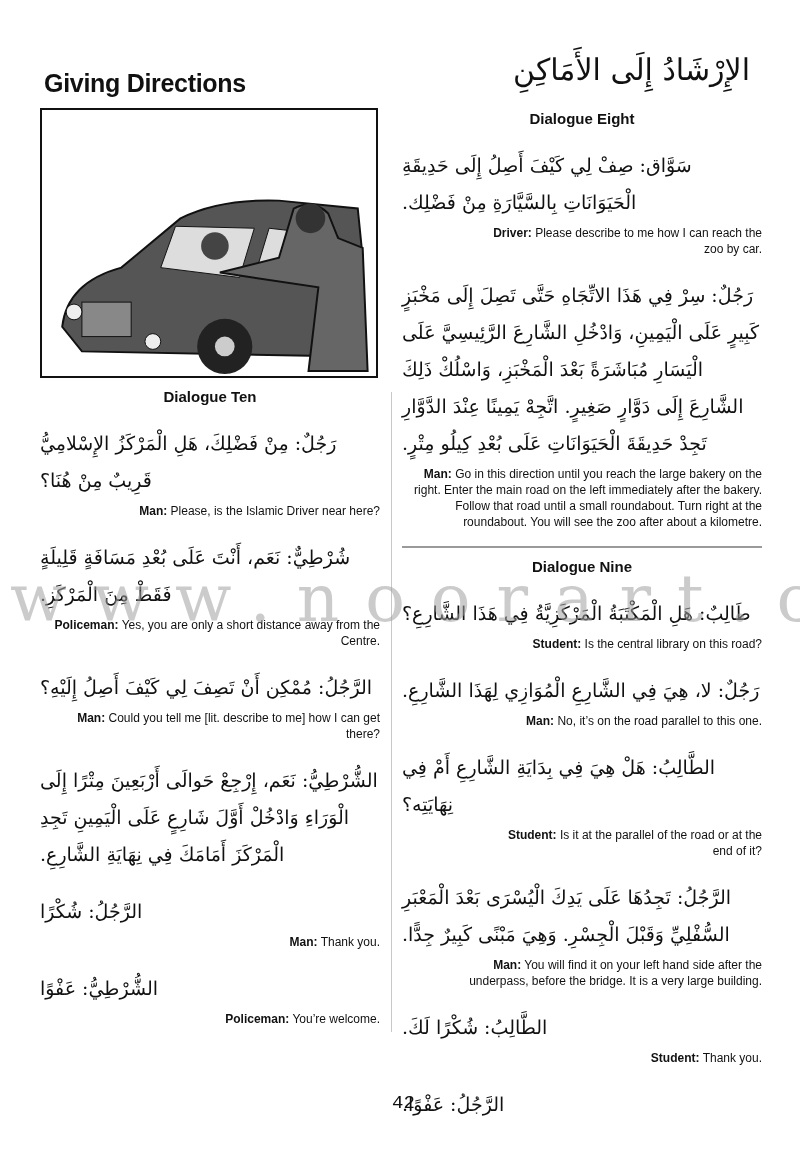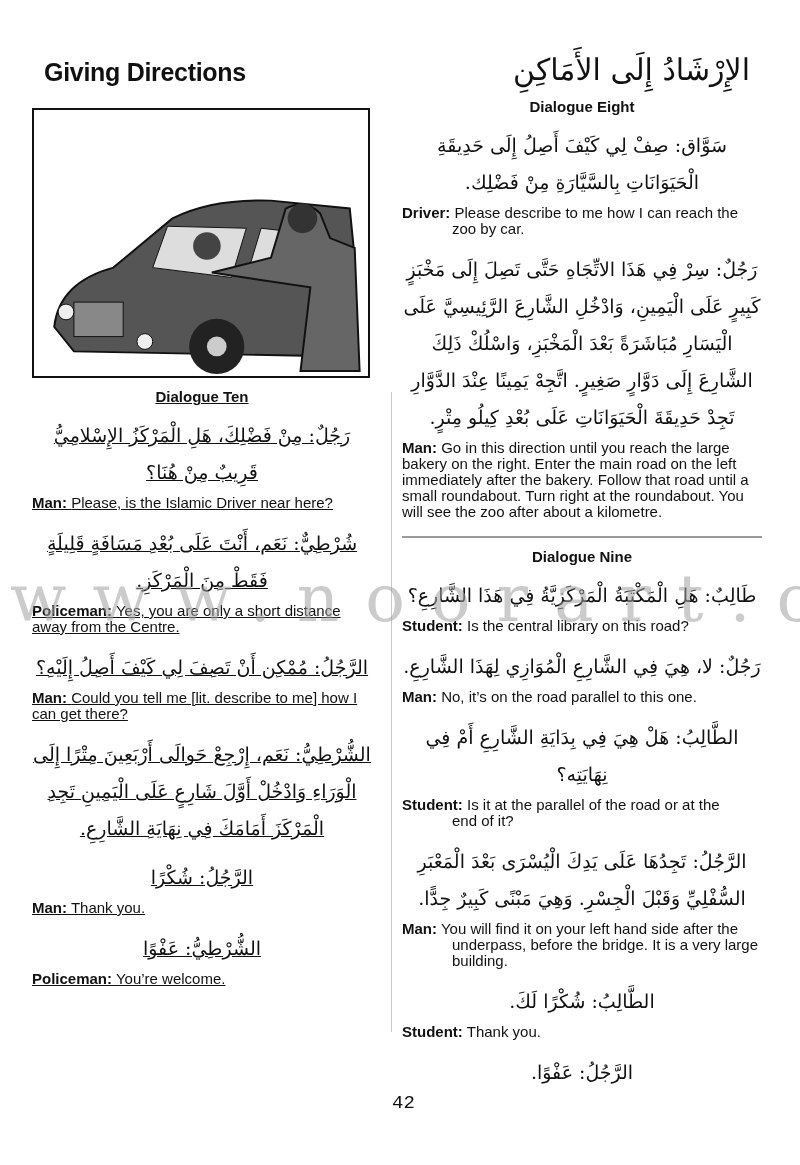--- a/index.html
+++ b/index.html
@@ -1,31 +1,31 @@
 <!DOCTYPE html>
 <html><head>
 <meta charset="utf-8">
 <style>
   html, body { margin:0; padding:0; background:#fff; }
   body { width:800px; height:1165px; position:relative; overflow:hidden;
          font-family:"DejaVu Sans", sans-serif; color:#111; }
-  .page-title { position:absolute; left:44px; top:58px; font-size:25px; font-weight:bold;
+  .page-title { position:absolute; left:44px; top:69px; font-size:25px; font-weight:bold;
                 font-family:"Liberation Sans", sans-serif; letter-spacing:-0.3px; }
   .arabic-title { position:absolute; right:50px; top:52px; font-size:30px; direction:rtl;
                   font-family:"DejaVu Serif", serif; }
   .col-divider { position:absolute; left:391px; top:392px; width:1px; height:640px; background:#c8c8c8; }
-  .left-col { position:absolute; left:32px; top:108px; width:340px;text-decoration:underline; }
+  .left-col { position:absolute; left:40px; top:108px; width:340px; }
   .right-col { position:absolute; left:402px; top:98px; width:360px; }
   .illustration { width:338px; height:270px; border:2px solid #111; box-sizing:border-box; background:#fff; }
   .illustration svg { display:block; width:100%; height:100%; }
   .dlg-heading { text-align:center; font-weight:bold; font-size:15px; margin:10px 0 6px;
                  font-family:"Liberation Sans", sans-serif; }
-  .ar { direction:rtl; text-align:center; font-family:"DejaVu Serif", serif; font-size:19px;
-        line-height:37px; margin:12px 0 4px; }
-  .en { font-family:"Liberation Sans", sans-serif; font-size:15px; line-height:16px; margin:0 0 14px; }
+  .ar { direction:rtl; text-align:left; font-family:"DejaVu Serif", serif; font-size:19px;
+        line-height:37px; margin:20px 0 4px; }
+  .en { font-family:"Liberation Sans", sans-serif; font-size:12px; line-height:16px; margin:0 0 14px;text-align:right; }
   .en b { font-weight:bold; }
   .en .indent { display:block; padding-left:50px; }
   .hr-sep { height:2px; background:#9a9a9a; margin:16px 0 6px; }
   .page-number { position:absolute; left:392px; top:1092px; font-size:19px; font-family:Liberation Mono, monospace; }
   .watermark { position:absolute; left:10px; top:560px; font-size:66px; color:rgba(160,160,160,0.55);
                font-family:"DejaVu Serif", serif; letter-spacing:26px; white-space:nowrap; pointer-events:none; }
 </style>
 </head>
 <body>
 
@@ -67,21 +67,21 @@
     <p class="en"><b>Man:</b> <span>Thank you.</span></p>
 
     <p class="ar">الشُّرْطِيُّ: عَفْوًا</p>
     <p class="en"><b>Policeman:</b> <span>You’re welcome.</span></p>
   </div>
 </div>
 
 <div class="col-divider"></div>
 
 <div class="right-col">
-  <div class="dlg-heading" style="margin-top:0">Dialogue Eight</div>
+  <div class="dlg-heading" style="margin-top:12px">Dialogue Eight</div>
 
   <div>
     <p class="ar">سَوَّاق: صِفْ لِي كَيْفَ أَصِلُ إِلَى حَدِيقَةِ الْحَيَوَانَاتِ بِالسَّيَّارَةِ مِنْ فَضْلِك.</p>
     <p class="en"><b>Driver:</b> <span>Please describe to me how I can reach the</span><span class="indent">zoo by car.</span></p>
 
     <p class="ar">رَجُلٌ: سِرْ فِي هَذَا الاتِّجَاهِ حَتَّى تَصِلَ إِلَى مَخْبَزٍ كَبِيرٍ عَلَى الْيَمِينِ، وَادْخُلِ الشَّارِعَ الرَّئِيسِيَّ عَلَى الْيَسَارِ مُبَاشَرَةً بَعْدَ الْمَخْبَزِ، وَاسْلُكْ ذَلِكَ الشَّارِعَ إِلَى دَوَّارٍ صَغِيرٍ. اتَّجِهْ يَمِينًا عِنْدَ الدَّوَّارِ تَجِدْ حَدِيقَةَ الْحَيَوَانَاتِ عَلَى بُعْدِ كِيلُو مِتْرٍ.</p>
     <p class="en"><b>Man:</b> <span>Go in this direction until you reach the large bakery on the right. Enter the main road on the left immediately after the bakery. Follow that road until a small roundabout. Turn right at the roundabout. You will see the zoo after about a kilometre.</span></p>
   </div>
 
   <div class="hr-sep"></div>

